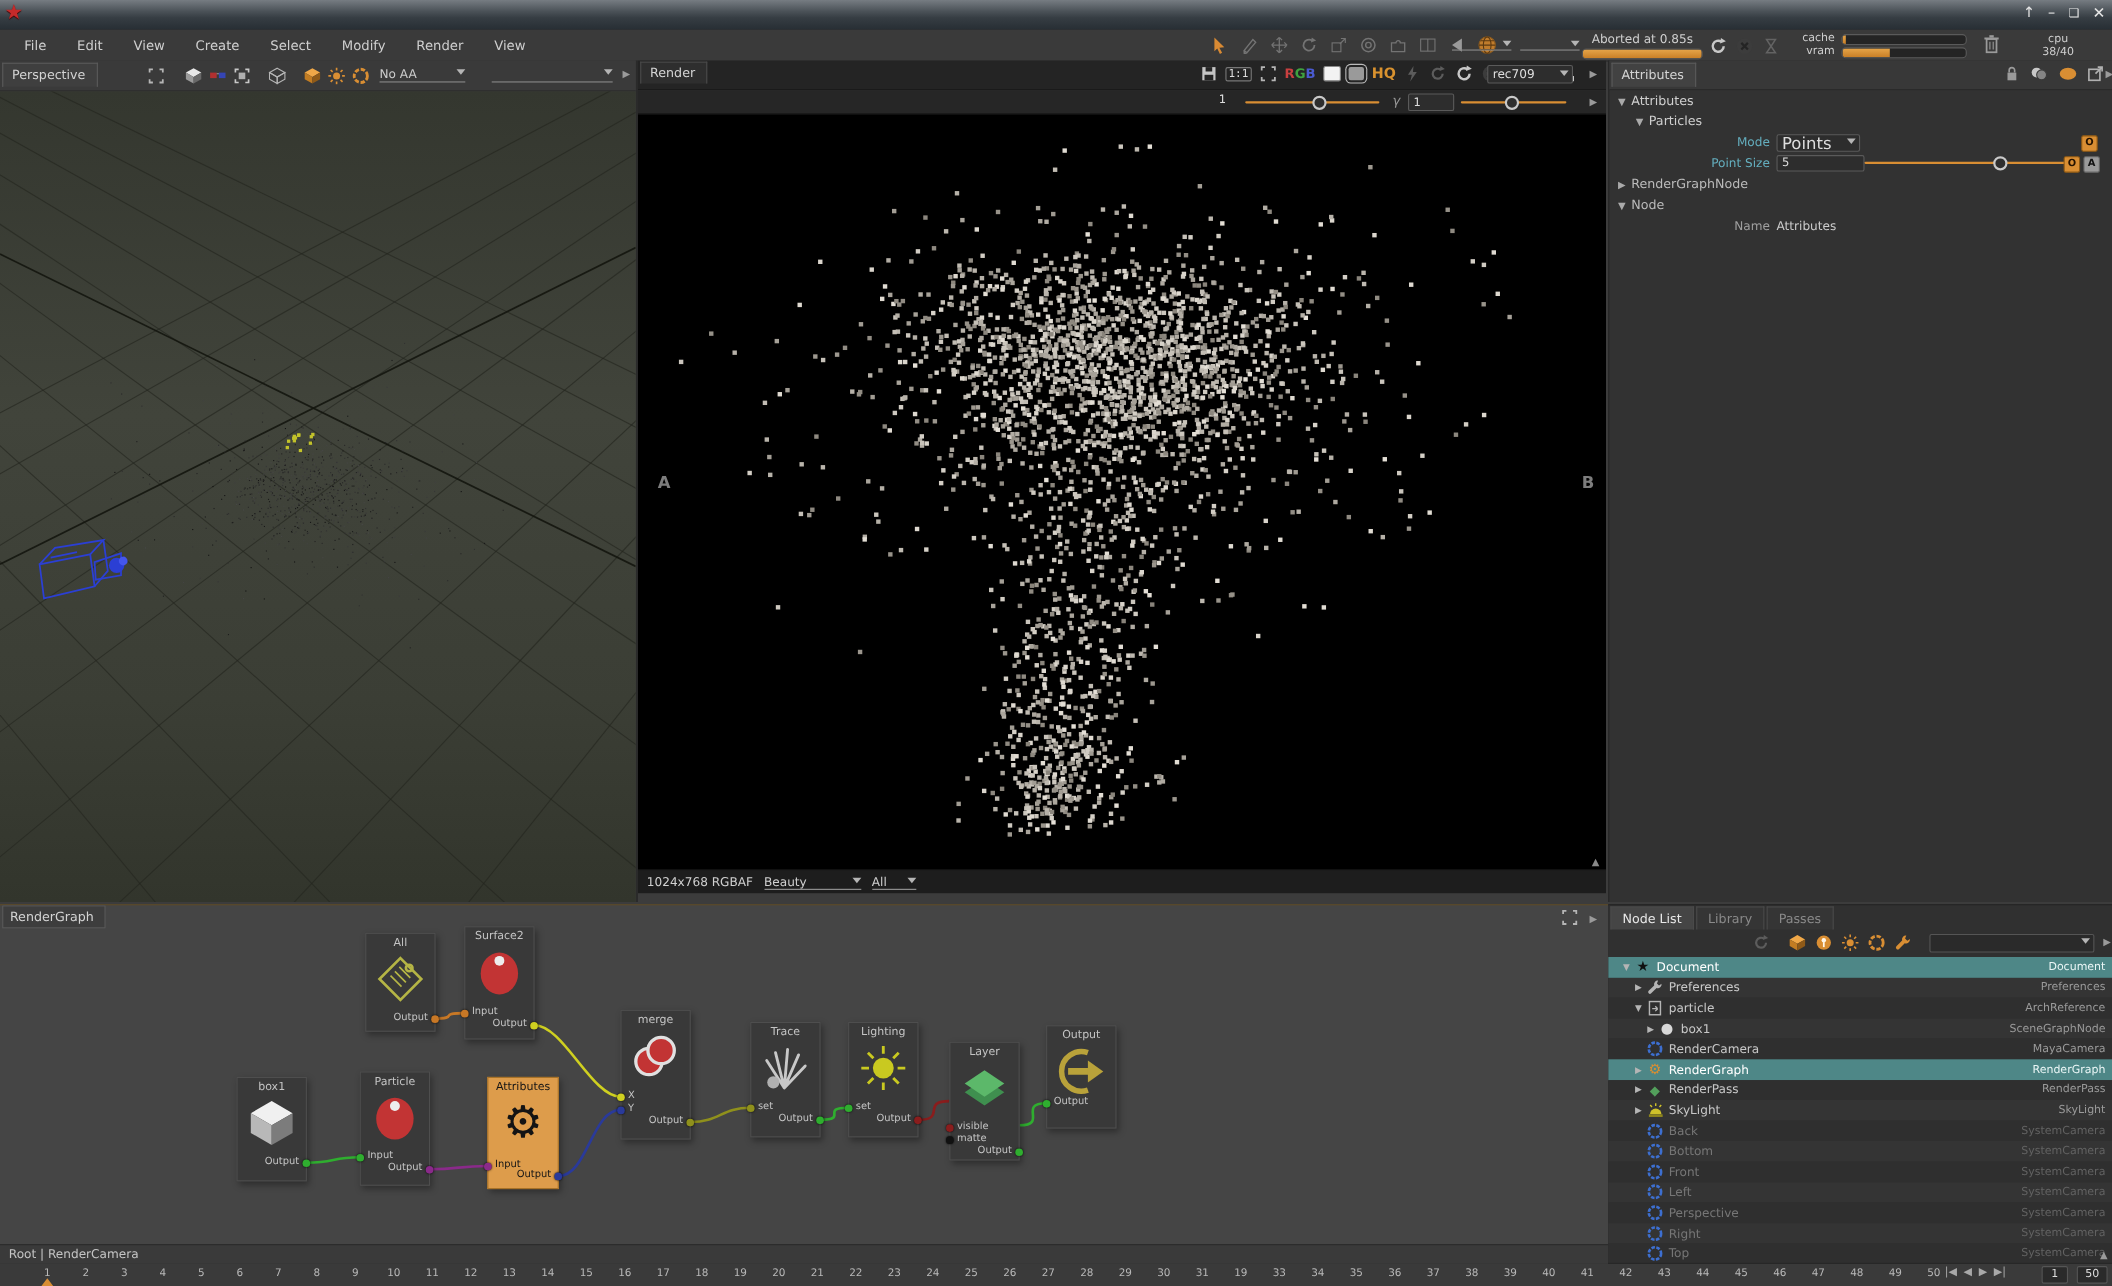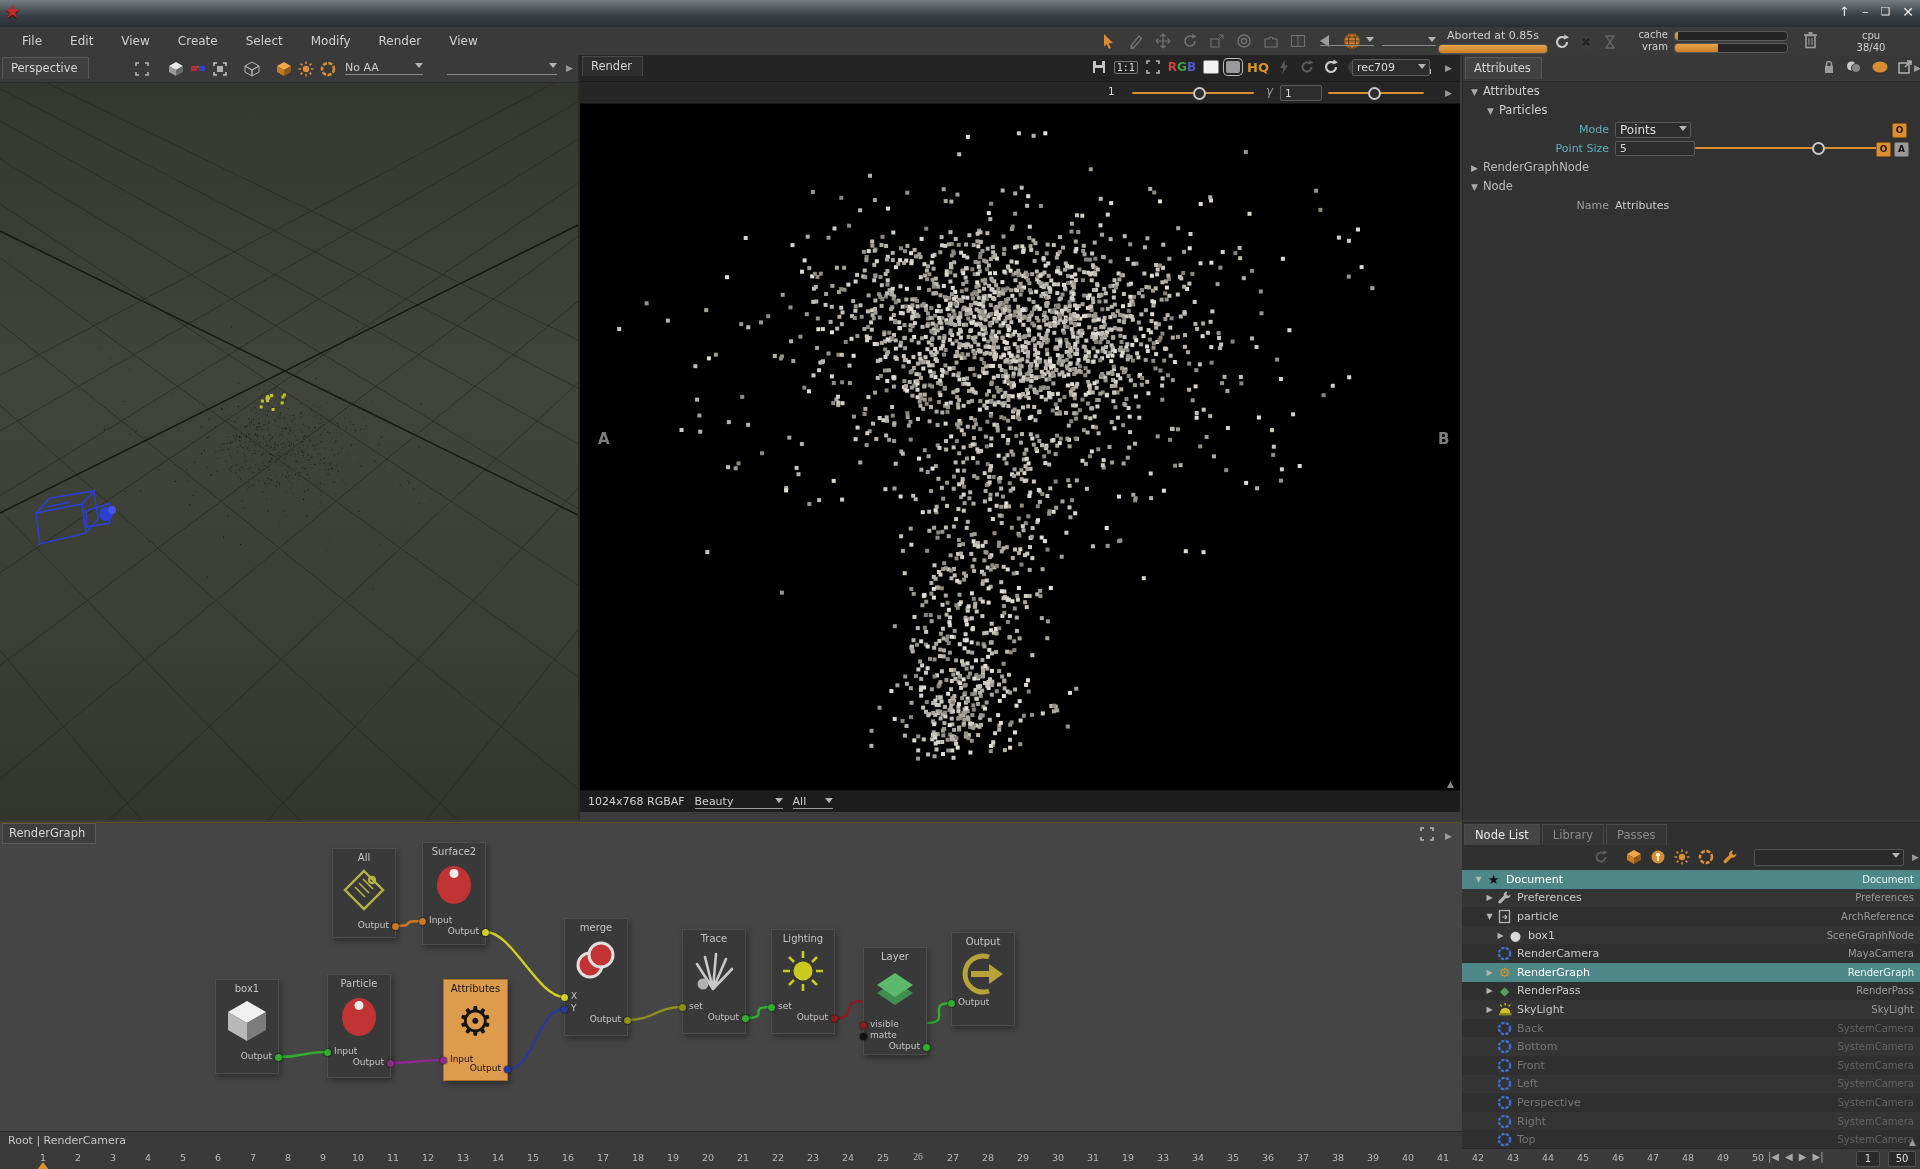--- a/index.html
+++ b/index.html
@@ -80,21 +80,21 @@
   .attr-tabrow{position:absolute;left:0;top:0;width:100%;height:26px;background:#383838;border-bottom:1px solid #2a2a2a;}
   .attr-tabrow .ptab{position:absolute;left:2px;top:2px;background:#424242;}
   .attr-hicons{position:absolute;right:8px;top:4px;display:flex;gap:8px;align-items:center;}
   .attr-body{position:absolute;left:0;top:27px;width:100%;}
   .attr-row{position:relative;height:19px;line-height:19px;}
   .sec-arrow{color:#aaa;font-size:9px;margin-right:5px;}
   .sec-label{color:#cfcfcf;font-size:11.5px;}
   .lab-col{position:absolute;left:0;width:146px;text-align:right;color:#64aebe;font-size:11px;}
   .lab-gray{color:#9f9f9f;}
   .dd-box{position:absolute;left:152px;top:2px;width:66px;height:14px;background:#2d2d2d;border:1px solid #5a5a5a;
-          border-radius:2px;color:#ddd;font-size:12px;padding:0 4px;line-height:14px;}
+          border-radius:2px;color:#ddd;font-size:15px;padding:0 4px;line-height:14px;}
   .dd-box .car{position:absolute;right:3px;top:3px;}
   .in-box{position:absolute;left:152px;top:2px;width:70px;height:13px;background:#2d2d2d;border:1px solid #5a5a5a;
           border-radius:2px;color:#ddd;font-size:10.5px;padding:0 4px;line-height:13px;}
   .ov{position:absolute;top:3px;width:13px;height:13px;border-radius:2px;font-size:9px;font-weight:bold;
       text-align:center;line-height:13px;}
   .ov-o{background:#d98e33;color:#241200;border:1px solid #8f5a14;}
   .ov-a{background:#9a9a9a;color:#111;border:1px solid #666;}
   .ps-slider{position:absolute;left:232px;top:8px;width:188px;}
   
   .graph-panel{position:absolute;left:0;top:822px;width:1462px;height:326px;background:#454545;
@@ -945,21 +945,21 @@
         <span class="tl-num" style="left: 551px;">16</span>
         <span class="tl-num" style="left: 586px;">17</span>
         <span class="tl-num" style="left: 621px;">18</span>
         <span class="tl-num" style="left: 656px;">19</span>
         <span class="tl-num" style="left: 691px;">20</span>
         <span class="tl-num" style="left: 726px;">21</span>
         <span class="tl-num" style="left: 761px;">22</span>
         <span class="tl-num" style="left: 796px;">23</span>
         <span class="tl-num" style="left: 831px;">24</span>
         <span class="tl-num" style="left: 866px;">25</span>
-        <span class="tl-num" style="left: 901px; font-family: Liberation Serif, serif;">26</span>
+        <span class="tl-num" style="left: 901px;">26</span>
         <span class="tl-num" style="left: 936px;">27</span>
         <span class="tl-num" style="left: 971px;">28</span>
         <span class="tl-num" style="left: 1006px;">29</span>
         <span class="tl-num" style="left: 1041px;">30</span>
         <span class="tl-num" style="left: 1076px;">31</span>
         <span class="tl-num" style="left: 1111px;">19</span>
         <span class="tl-num" style="left: 1146px;">33</span>
         <span class="tl-num" style="left: 1181px;">34</span>
         <span class="tl-num" style="left: 1216px;">35</span>
         <span class="tl-num" style="left: 1251px;">36</span>

